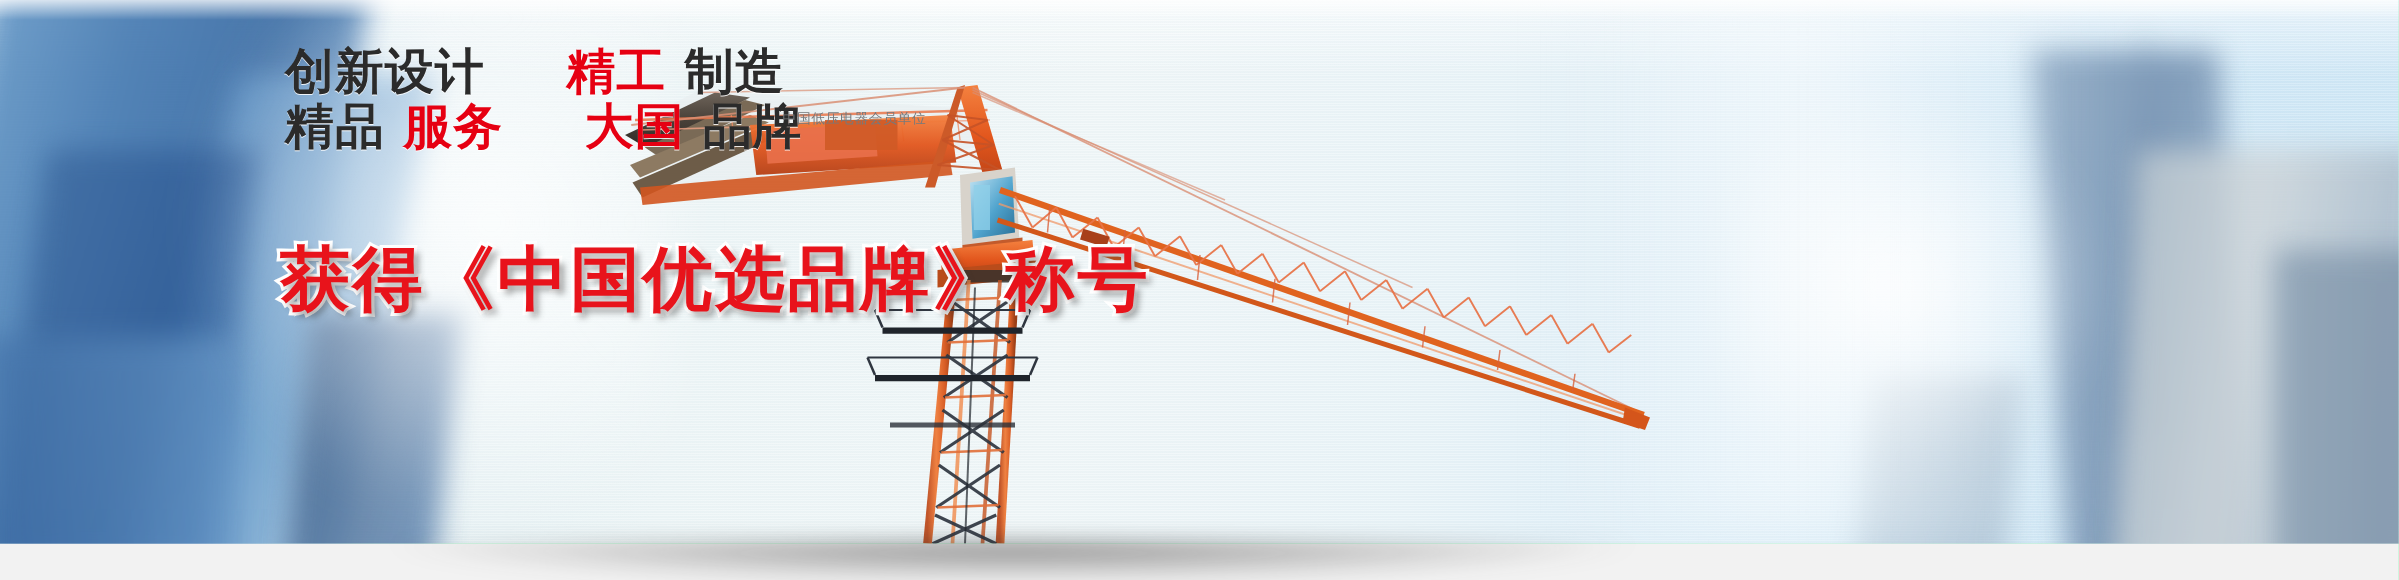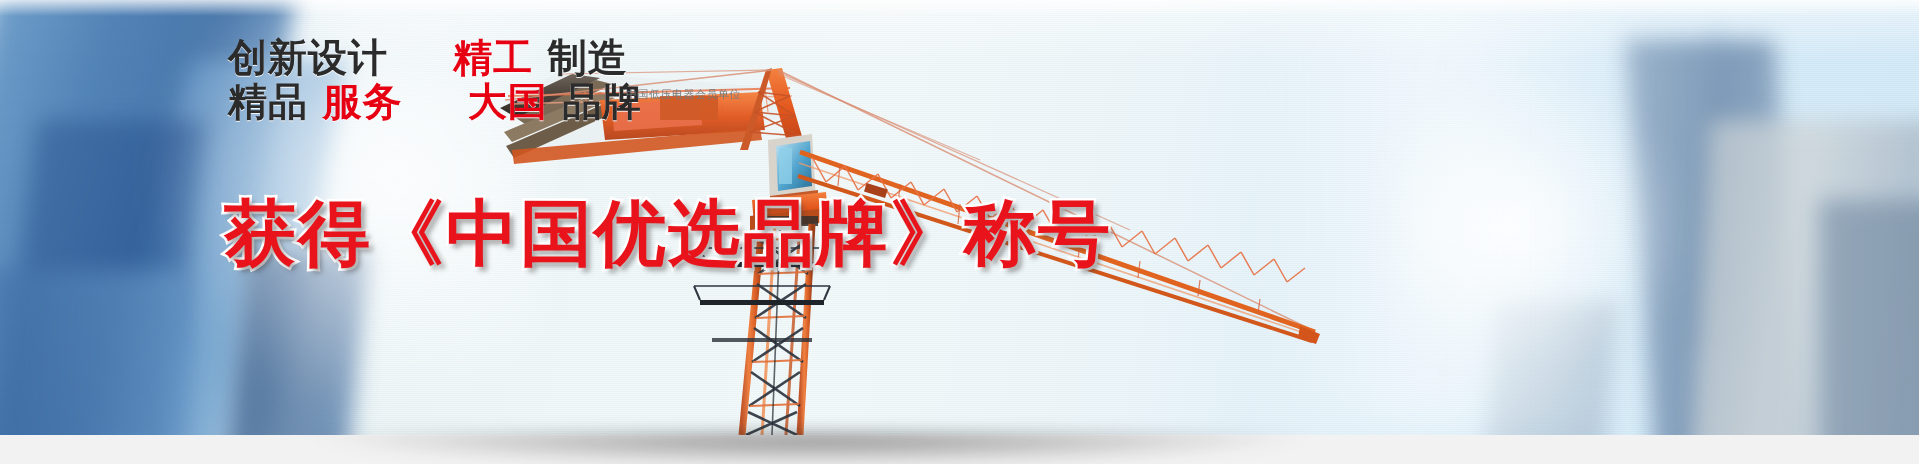--- a/index.html
+++ b/index.html
@@ -120,21 +120,21 @@
     line-height:1.62;
     color:#76797c;
     white-space:nowrap;
     letter-spacing:.5px;
   }
   .subtext .row{display:block;}
 
   .headline{
     position:absolute;
     left:224px; top:186px;
-    font-size:72px;
+    font-size:56px;
     font-weight:bold;
     letter-spacing:2px;
     white-space:nowrap;
     color:#e8131b;
     -webkit-text-stroke:5px #ffffff;
     paint-order:stroke fill;
     text-shadow:
        4px 4px 5px rgba(60,60,60,.45),
        2px 2px 0   rgba(255,255,255,.9);
   }

